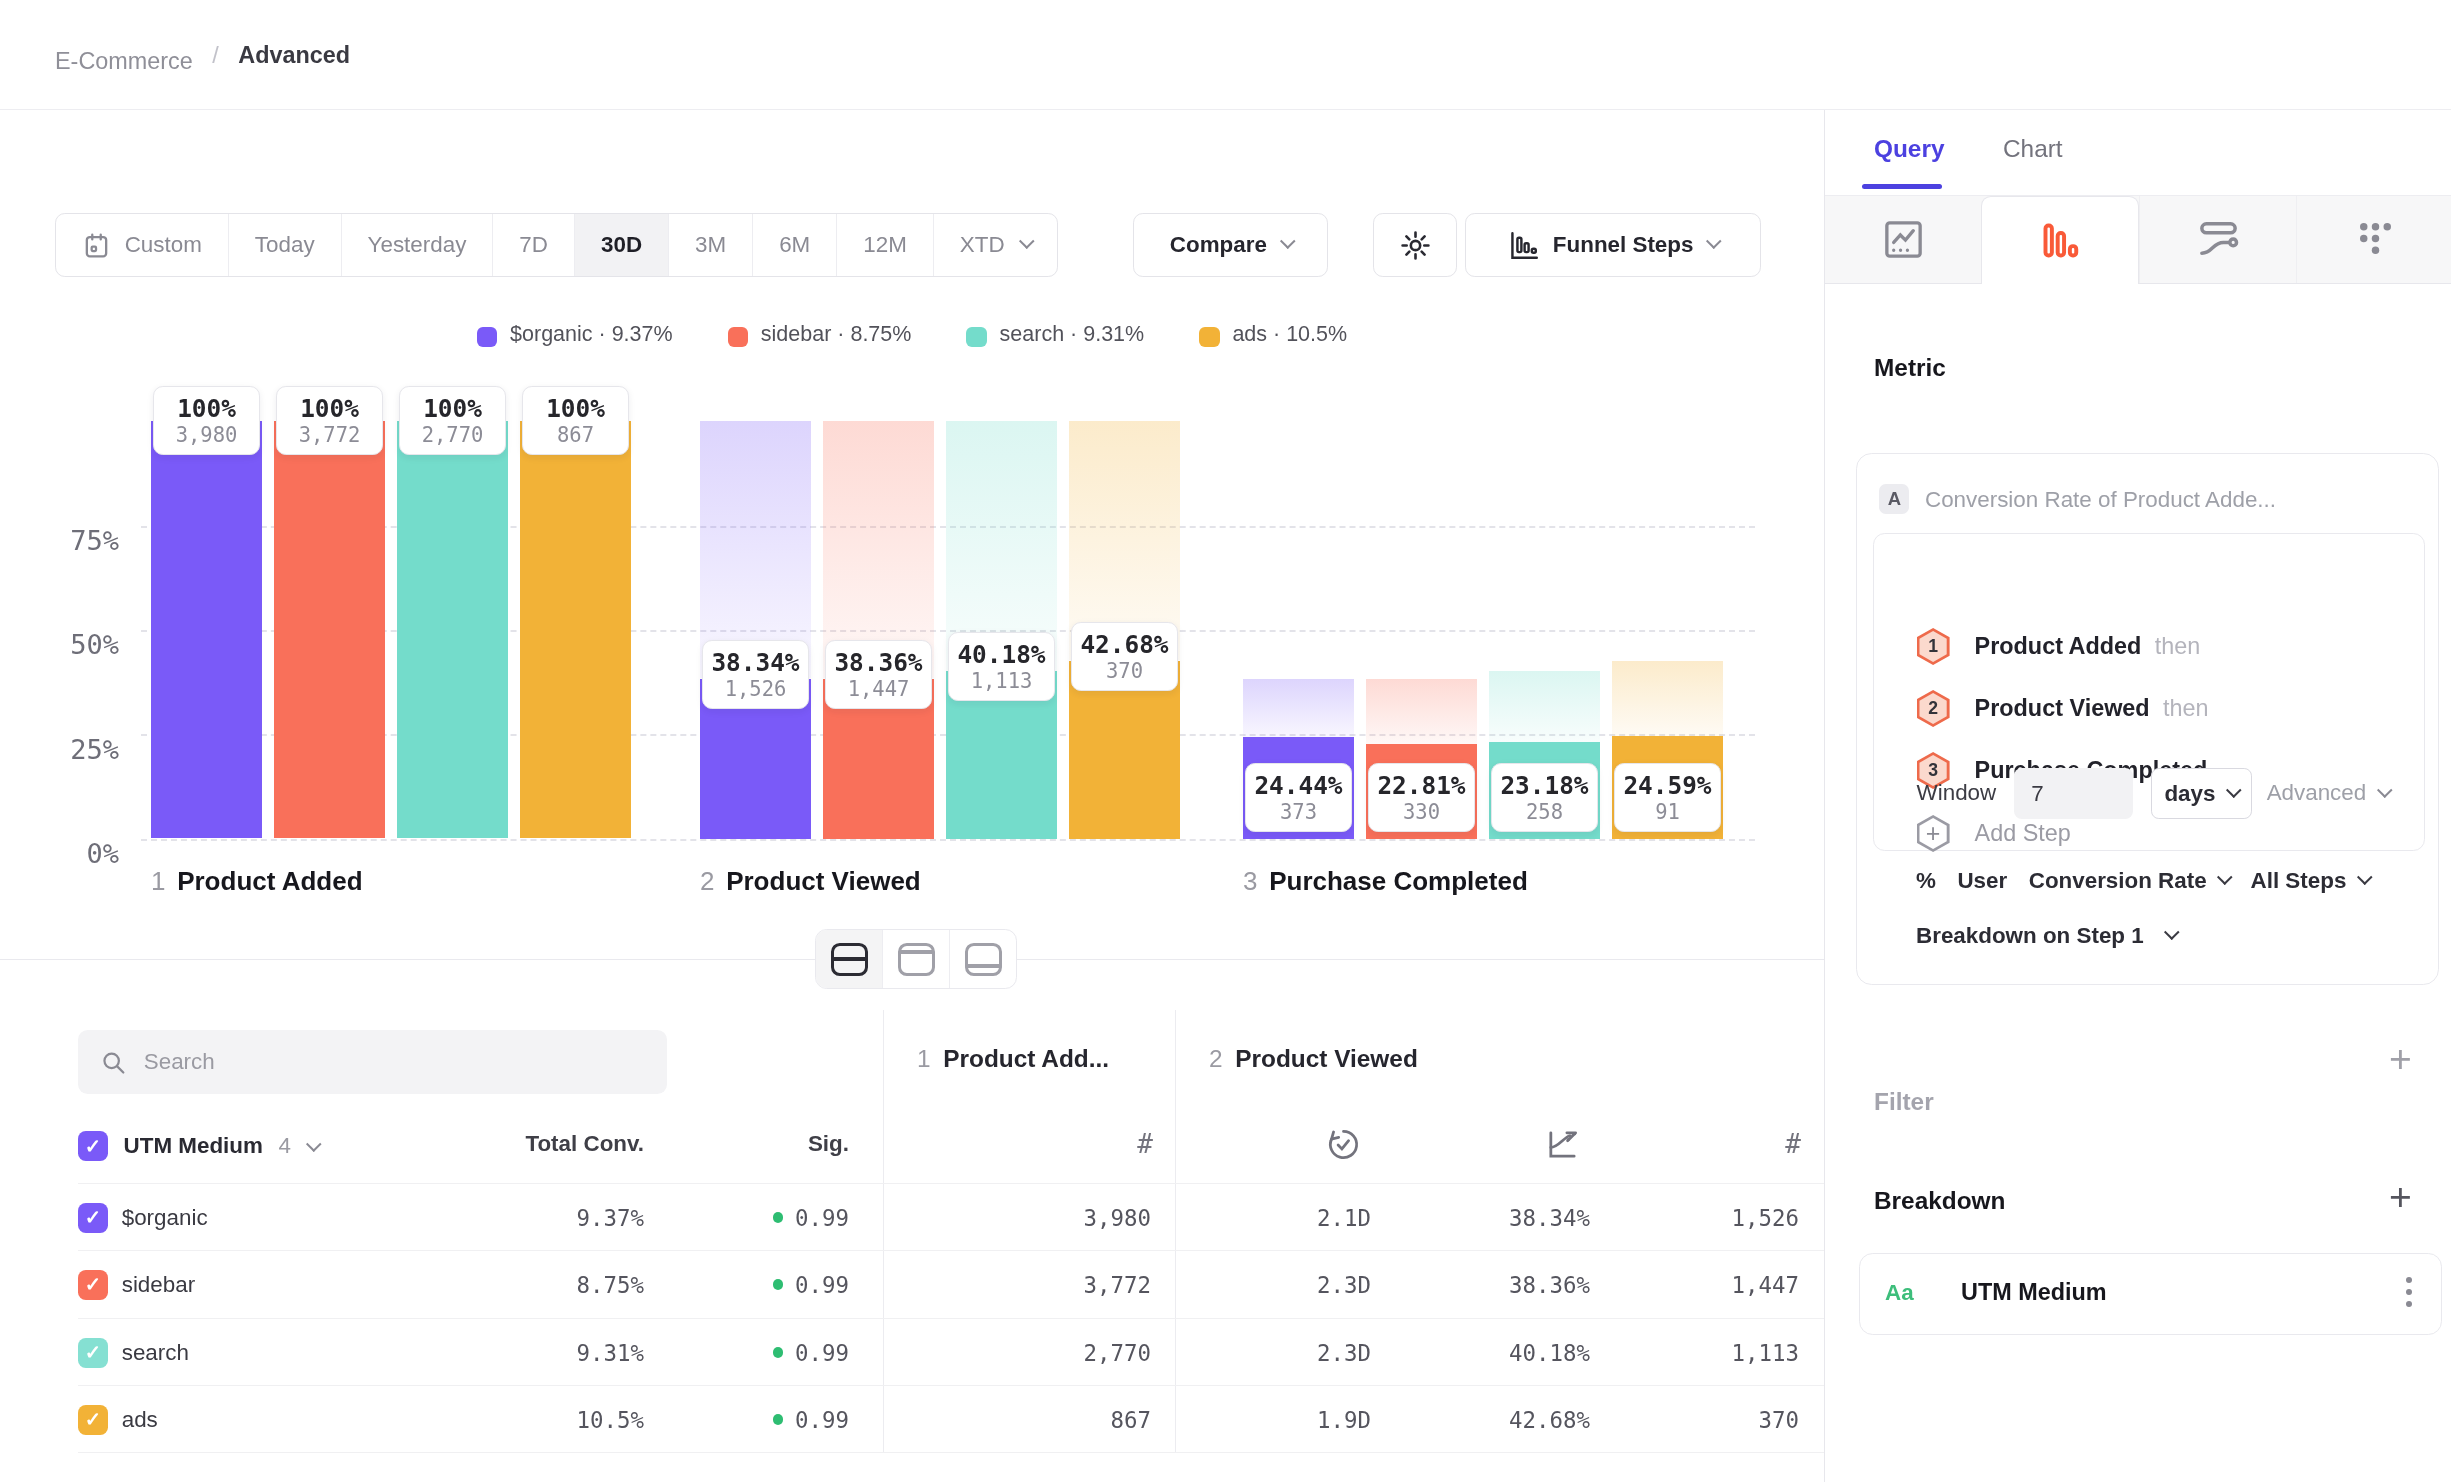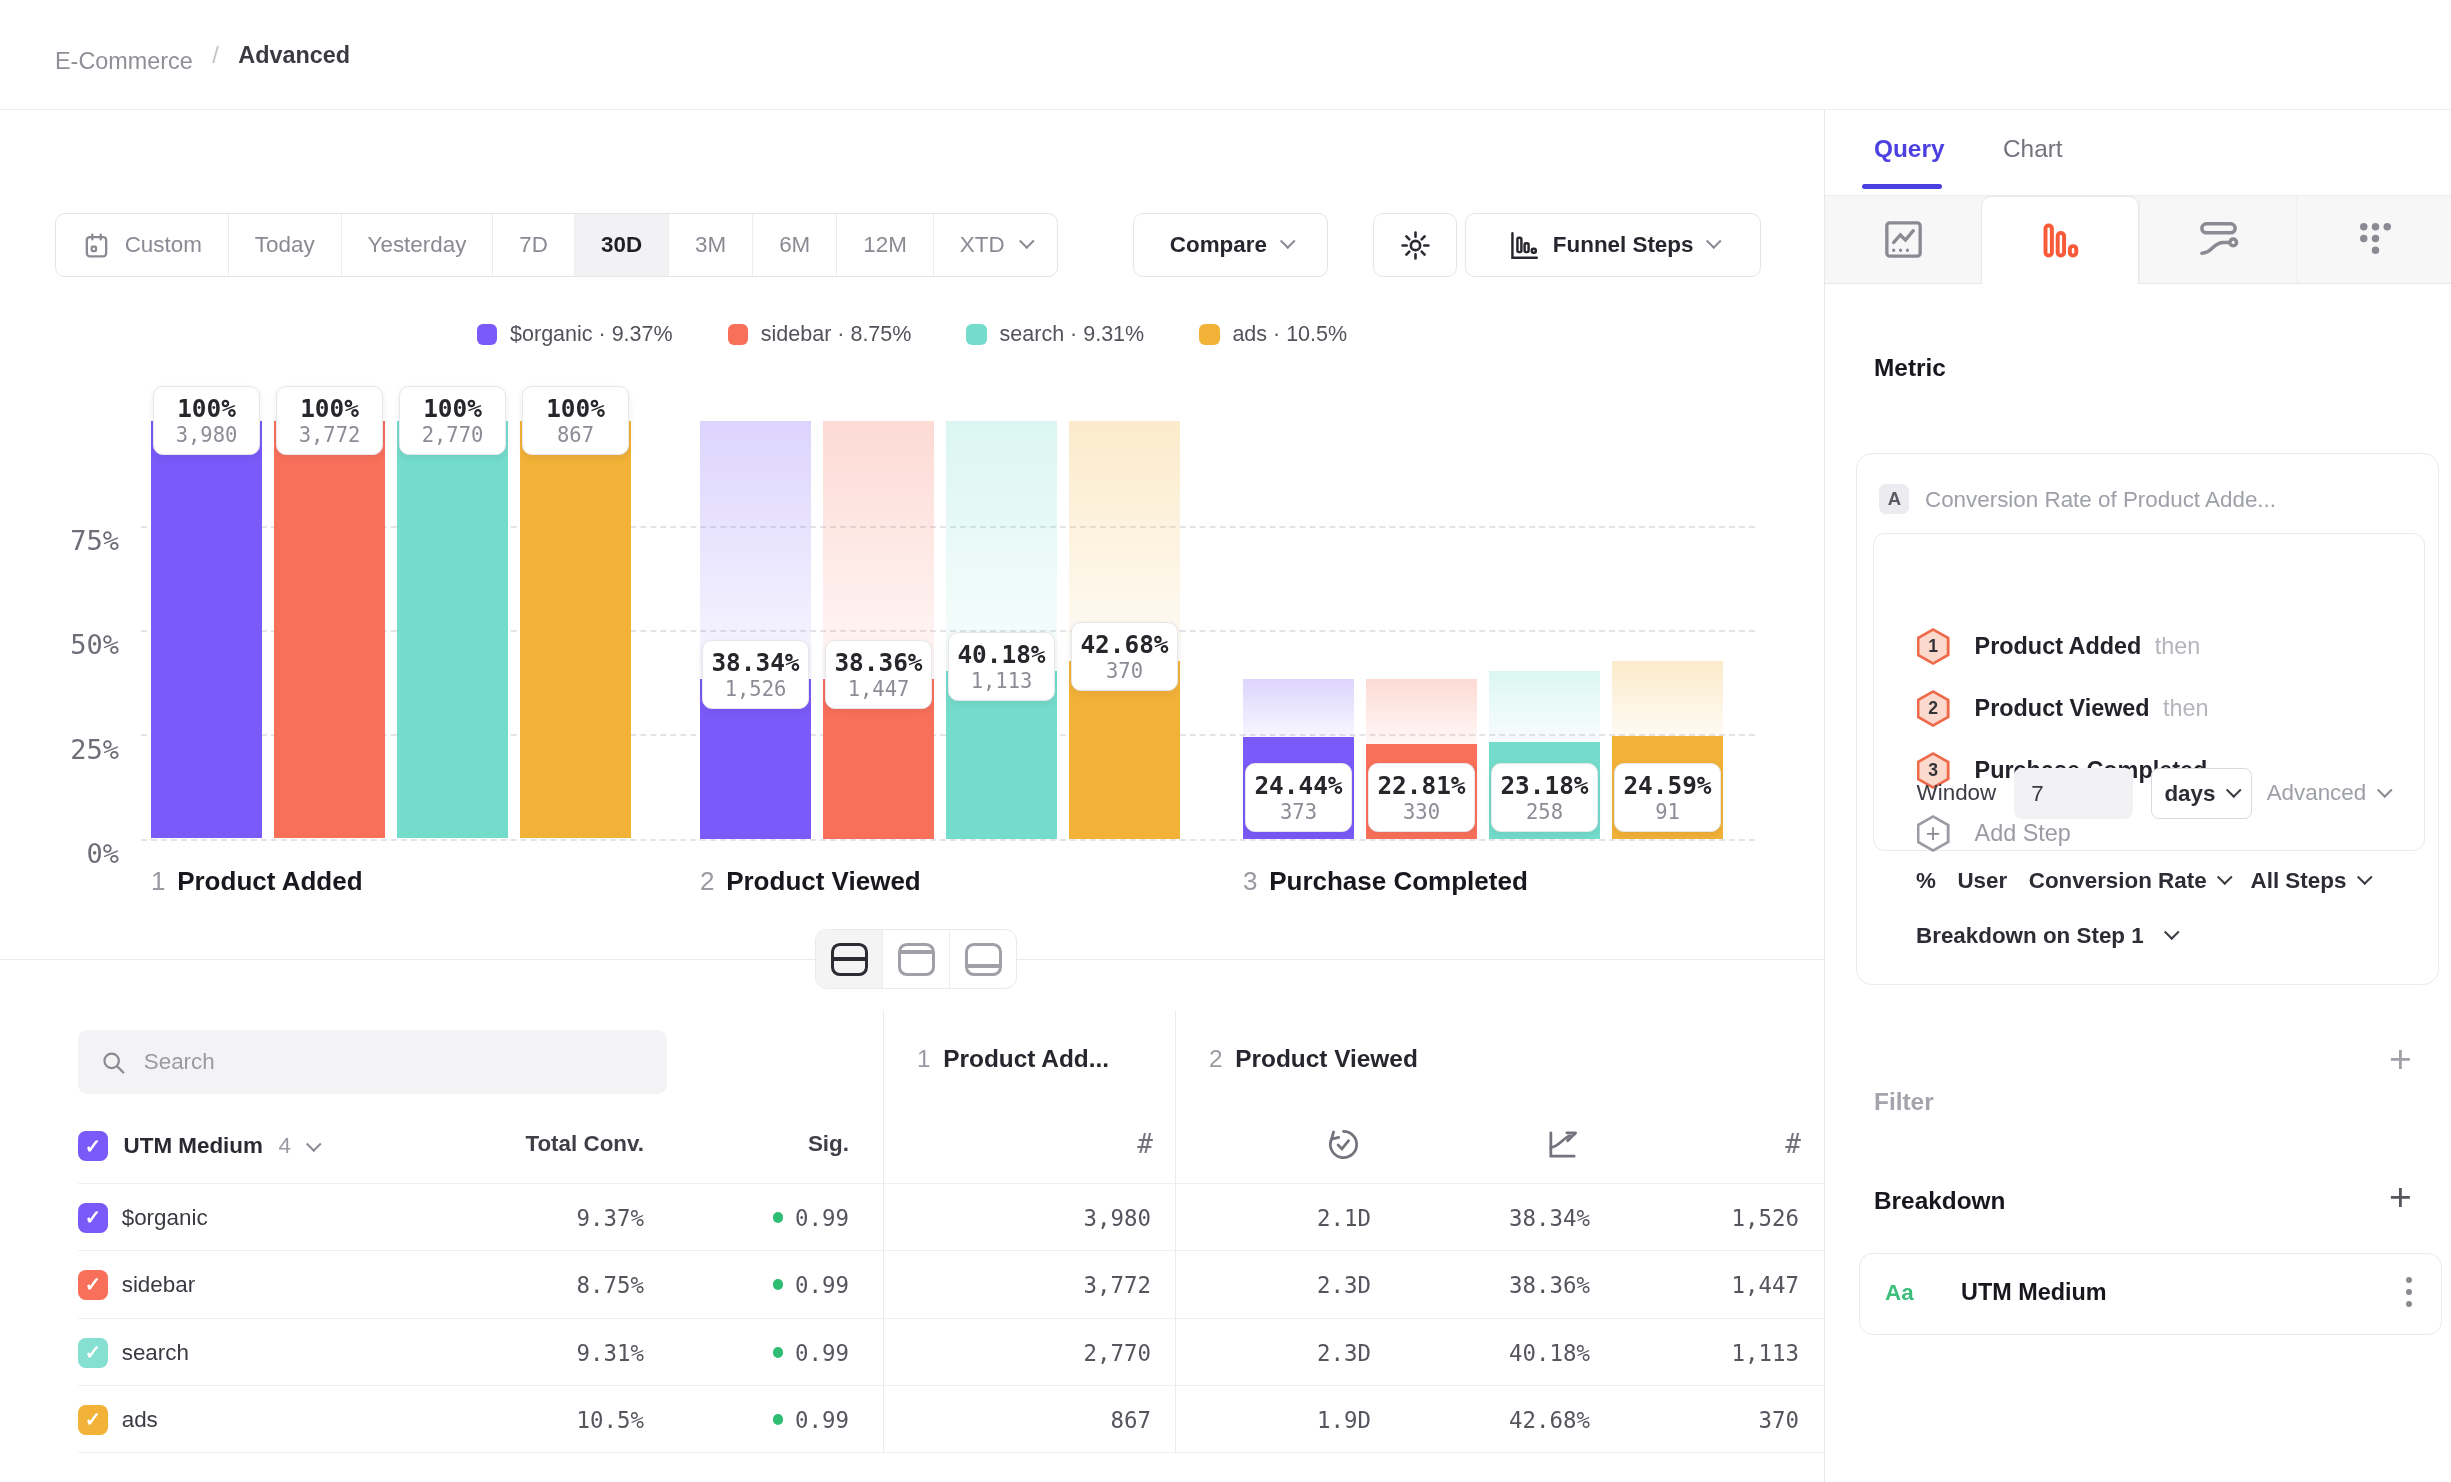--- a/index.html
+++ b/index.html
@@ -32,21 +32,21 @@
   .range-item:first-child { border-left:none; }
   .range-item.active { background:#f2f2f4; color:#1f1f26; font-weight:700; }
   .btn { position:absolute; top:213px; height:64px; border:1px solid #e4e4e9; border-radius:9.8px; background:#fff;
     display:flex; align-items:center; justify-content:center; gap:13.7px; font-size:22.4px; font-weight:700; color:#26262e; cursor:pointer; }
   .chev { width:10.7px; height:10.7px; border-right:2.5px solid #8a8a93; border-bottom:2.5px solid #8a8a93;
     transform:rotate(45deg) translateY(-2px); display:inline-block; flex:none; margin-top:-5.9px; }
   .chev.dark { border-color:#3a3a42; }
 
   
   #legend { position:absolute; left:0; top:322px; width:1824px; display:flex; justify-content:center; gap:55px; }
-  .lg-item { display:flex; align-items:center; gap:12.7px; font-size:21.5px; color:#52525a; cursor:pointer; }
+  .lg-item { display:flex; align-items:flex-end; gap:12.7px; font-size:21.5px; color:#52525a; cursor:pointer; }
   .lg-sw { width:20.5px; height:20.5px; border-radius:5.9px; flex:none; }
 
   
   .gridline { position:absolute; left:141px; width:1614px; height:0; border-top:2px dashed #e3e3e9; }
   .ytick { position:absolute; width:78px; text-align:right; font-size:27px; color:#6e6e78;margin-top:12px; }
   .bar { position:absolute; z-index:1; }
   .ghost { position:absolute; z-index:1; }
   .bar-label { position:absolute; z-index:3; width:107px; background:#fff; border:1.5px solid #e6e6eb; border-radius:9.8px;
     text-align:center; padding:6.8px 0 5.9px; box-shadow:0 2.9px 7.8px rgba(30,30,50,.07); }
   .bar-label .pct { font-size:24.4px; font-weight:700; color:#26262b; font-family:"DejaVu Sans Mono", monospace; line-height:29px;}

